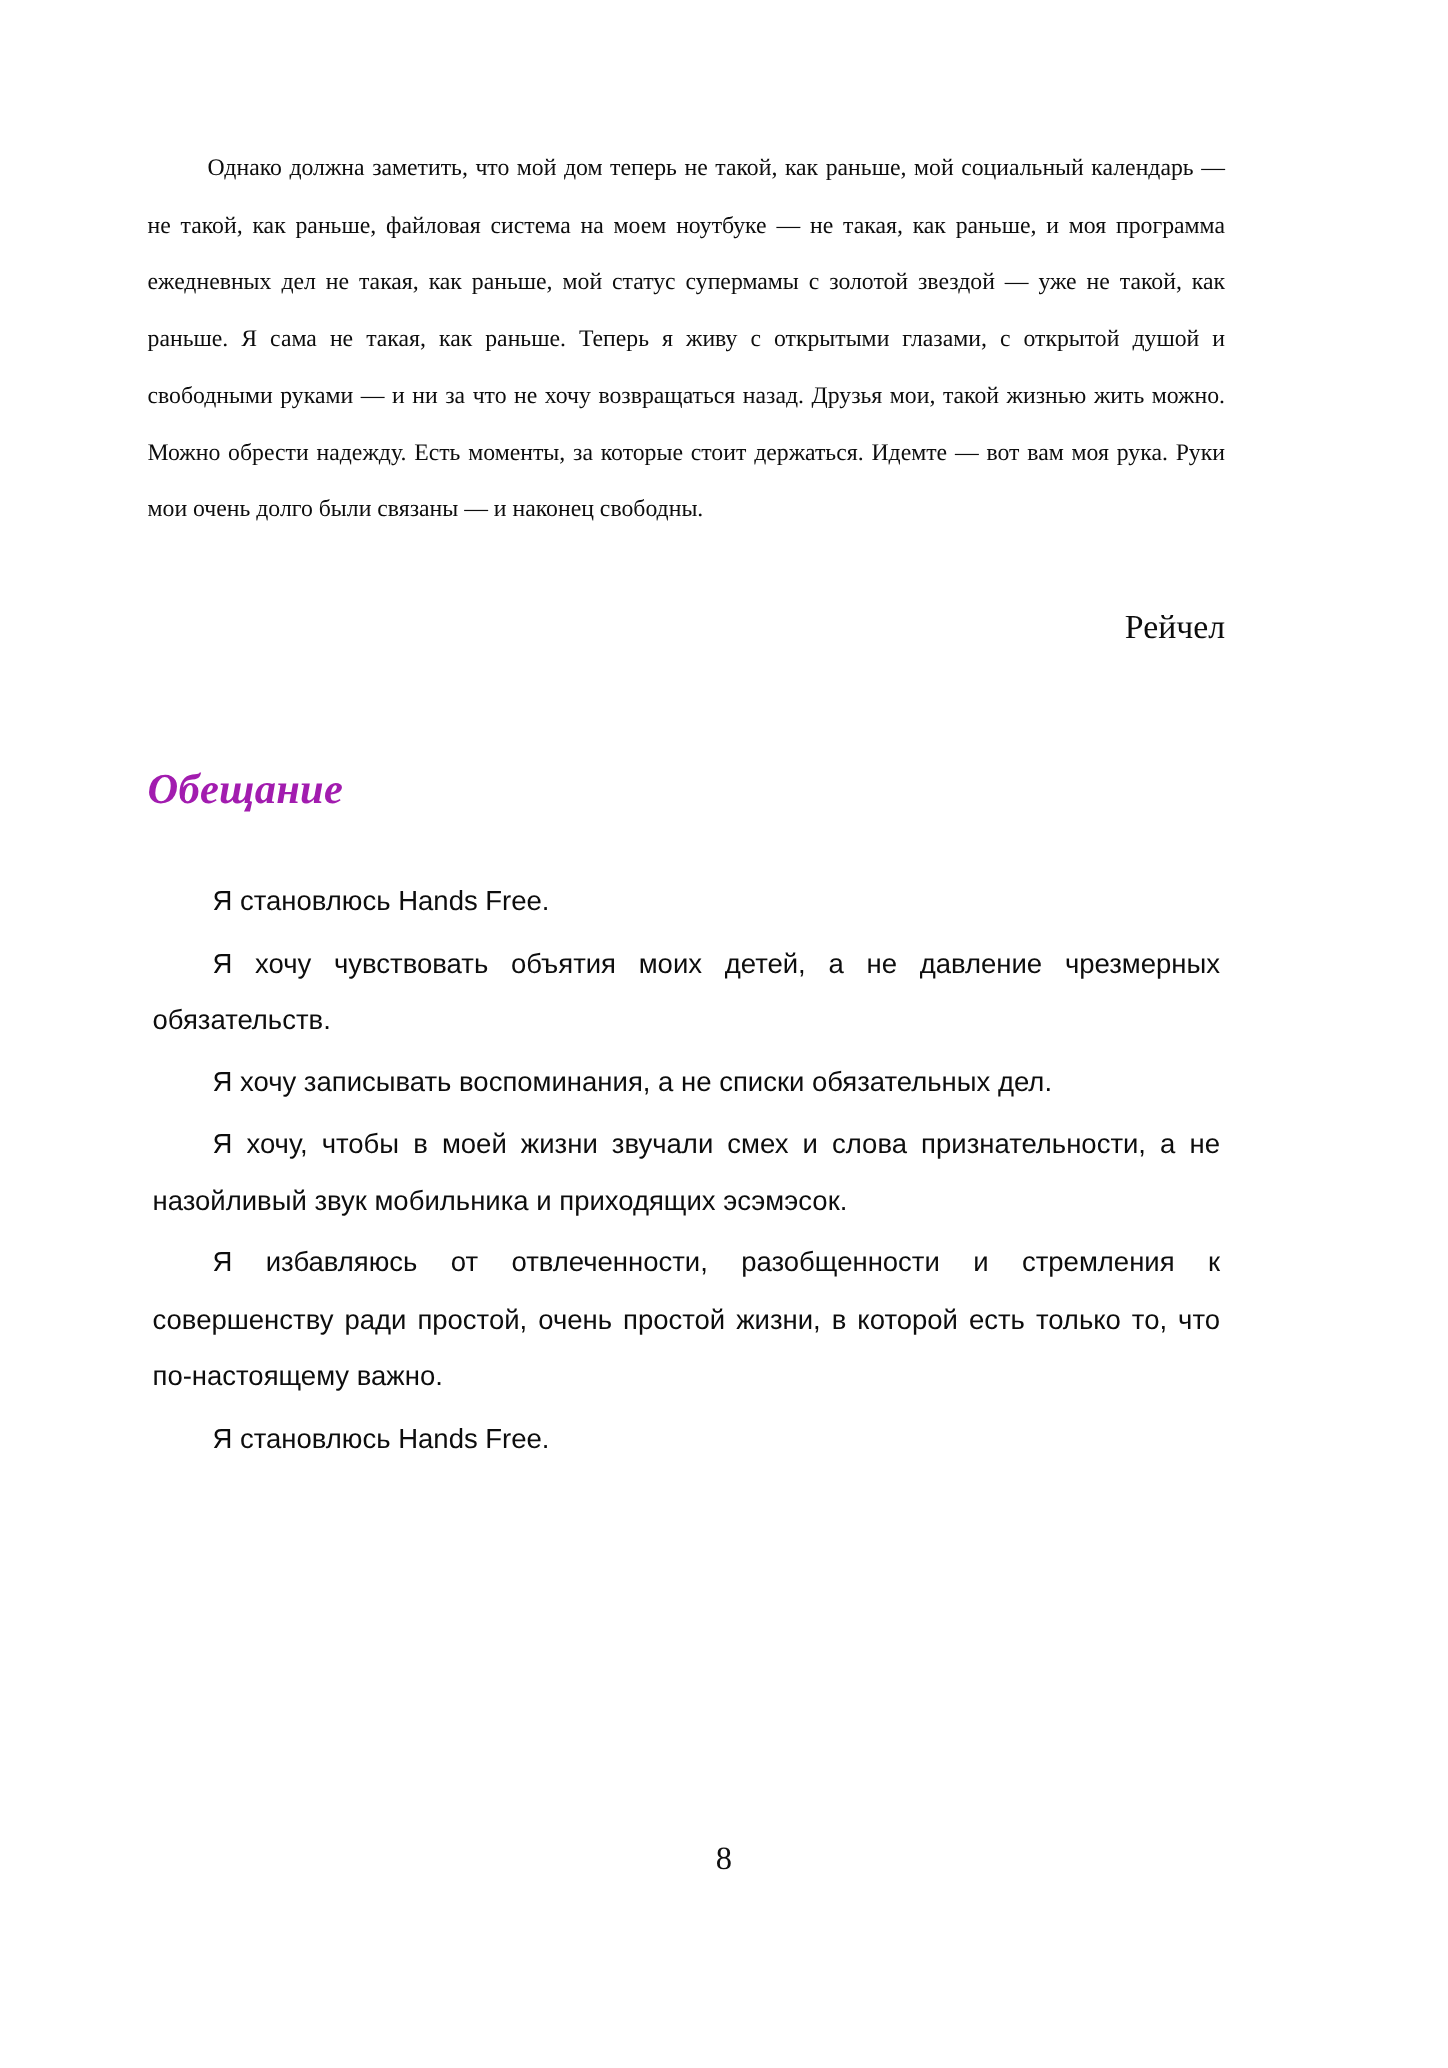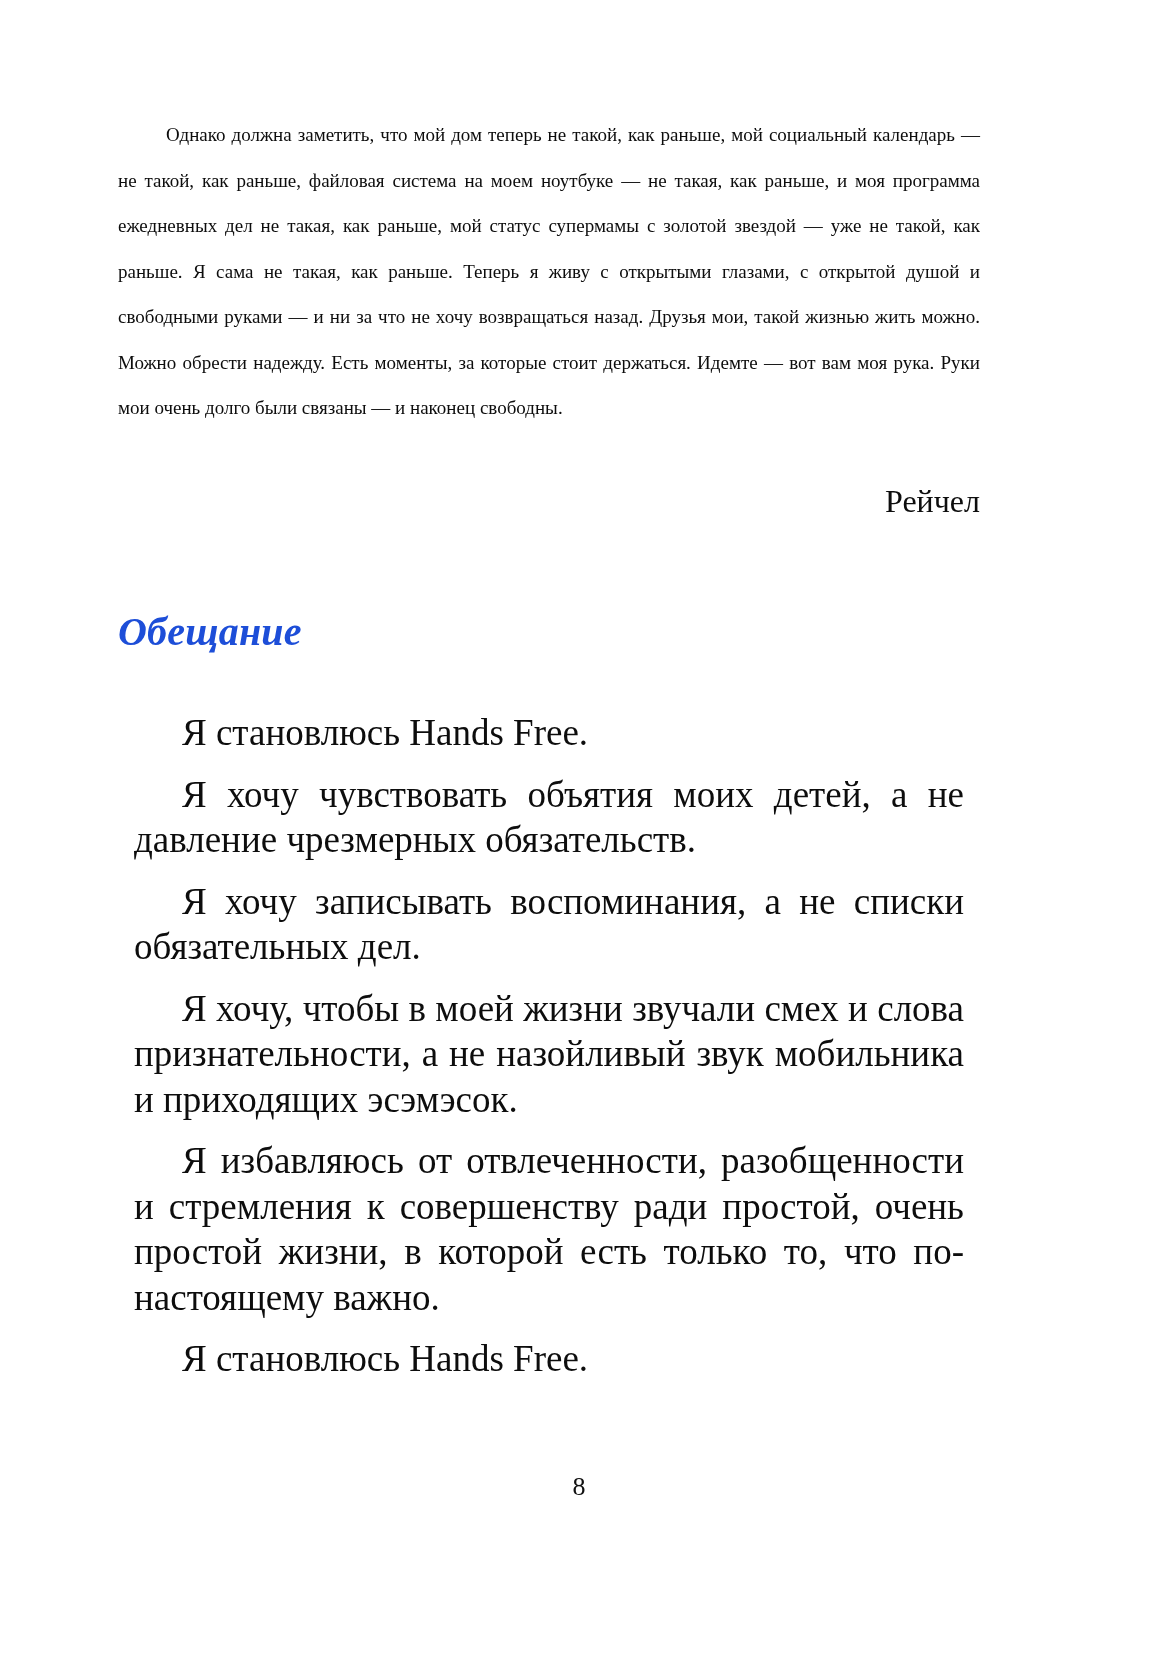--- a/index.html
+++ b/index.html
@@ -37,54 +37,54 @@
     hyphens: manual;
     -webkit-hyphens: manual;
   }
 
   .body-par.indent {
     text-indent: 48px;
   }
 
   .signature {
     font-family: "Liberation Serif", "DejaVu Serif", serif;
-    font-size: 32px;
+    font-size: 27px;
     line-height: 45.5px;
     color: #0d0d0d;
     text-align: right;
     margin: 0;
     padding-top: 48px;
   }
 
   .section-heading {
     font-family: "Liberation Serif", "DejaVu Serif", serif;
     font-weight: bold;
     font-style: italic;
-    font-size: 40px;
+    font-size: 34px;
     line-height: 40px;
-    color: #1d4ed8;
+    color: #a21caf;
     margin: 0;
     padding-top: 88px;
     letter-spacing: 0.2px;
   }
 
   .promise-list {
     margin: 0;
     padding-top: 42px;
   }
 
   .promise-line {
-    font-family: Liberation Serif, serif;
-    font-size: 37px;
+    font-family: Liberation Sans, sans-serif;
+    font-size: 22px;
     line-height: 45.5px;
     color: #0d0d0d;
     text-align: justify;
     text-justify: inter-word;
     text-indent: 48px;
-    margin: 16px;
+    margin: 4px;
   }
 
   .promise-line.short,
   .body-par.last-line {
     text-align: left;
   }
 
   .page-number {
     position: absolute;
     left: 0;

